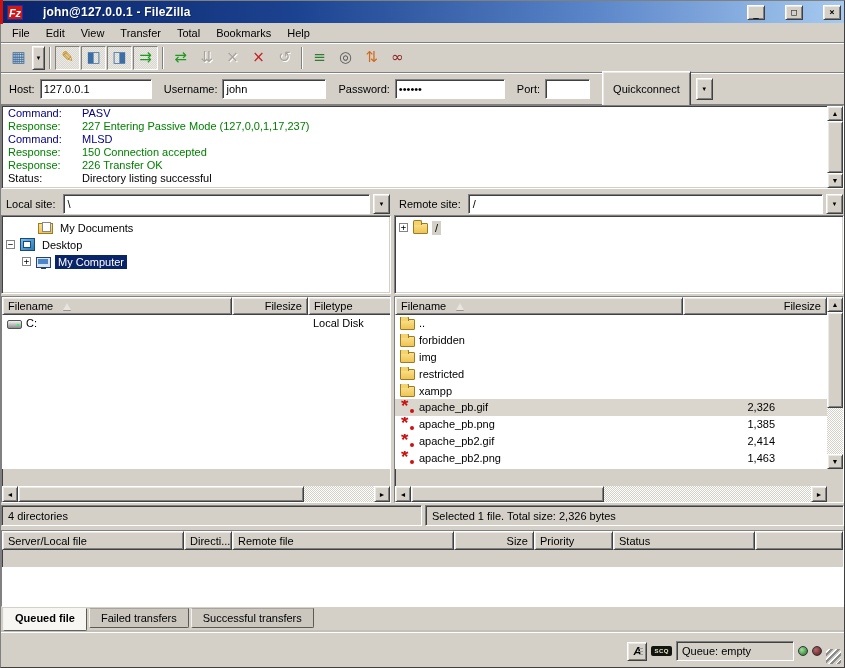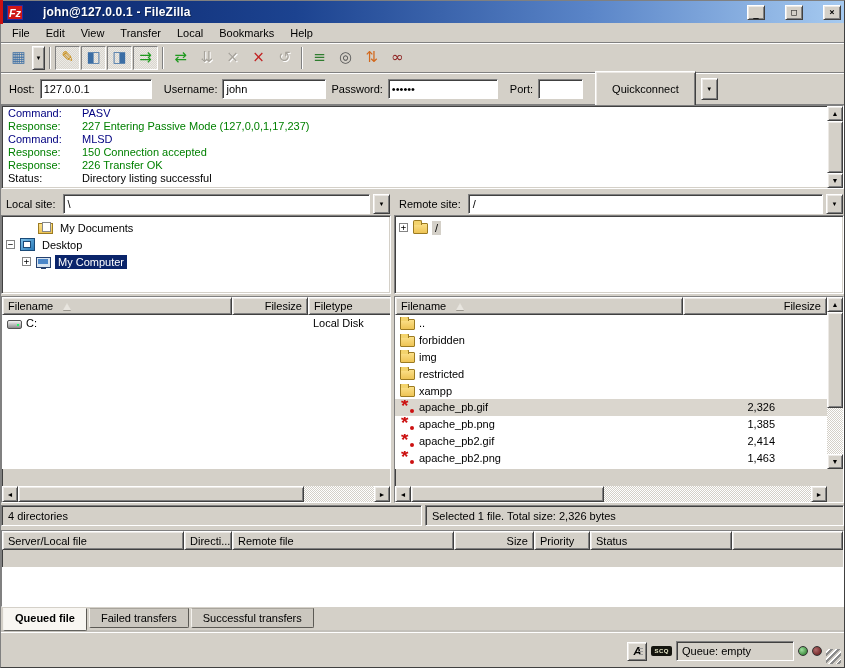--- a/index.html
+++ b/index.html
@@ -47,21 +47,21 @@
   .tb-glyph { font-family:"DejaVu Sans", sans-serif; font-size:15px; line-height:1; }
   .tb-dd { width:13px; height:24px; display:flex; align-items:center; justify-content:center; }
   .tb-dd::before { content:"▼"; font-size:6px; }
   .tb-sep { width:2px; height:22px; margin:0 3px; border-left:1px solid #808080; border-right:1px solid #ffffff; }
 
   
   .quickbar { height:32px; flex:none; display:flex; align-items:center; gap:5px; padding-left:8px;
     border-bottom:1px solid #808080; box-shadow:0 1px 0 #ffffff; }
   .qc-label { flex:none; }
   .qc-input { height:20px; padding:2px 3px; font:inherit; outline:none; }
-  .qc-btn { height:36px; padding:0 16px; font:inherit; }
+  .qc-btn { height:36px; padding:0 10px; font:inherit; }
   .qc-dd { width:17px; height:22px; display:flex; align-items:center; justify-content:center; }
   .qc-dd::before { content:"▼"; font-size:6px; }
 
   
   .log { height:84px; flex:none; display:flex; background:#fff; }
   .log-lines { flex:1; padding:1px 2px 0 6px; overflow:hidden; }
   .log-line { display:flex; line-height:13px; white-space:nowrap; }
   .log-label { width:74px; flex:none; }
   .log-line.command, .log-line.command .log-label { color:#000080; }
   .log-line.response, .log-line.response .log-label { color:#008000; }
@@ -150,21 +150,21 @@
   .status-panel { display:flex; align-items:center; padding:1px 6px; background:#d4d0c8; }
   .status-panel.left { width:421px; flex:none; }
   .status-panel.right { flex:1; }
 
   
   .queue { height:77px; flex:none; display:flex; flex-direction:column; }
   .queue-header { height:19px; flex:none; display:flex; background:#d4d0c8; overflow:hidden; }
   .queue-body { flex:1; background:#fff; }
   .queue-header .hcell:nth-child(1){width:182px;} .queue-header .hcell:nth-child(2){width:48px;}
   .queue-header .hcell:nth-child(3){width:222px;} .queue-header .hcell:nth-child(4){width:80px;}
-  .queue-header .hcell:nth-child(5){width:56px;} .queue-header .hcell:nth-child(6){width:142px;}
+  .queue-header .hcell:nth-child(5){width:79px;} .queue-header .hcell:nth-child(6){width:142px;}
 
   
   .tabsrow { height:25px; flex:none; display:flex; gap:2px; padding:1px 0 0 2px; align-items:flex-start; }
   .tab { height:20px; padding:3px 11px; background:#cbc7bf; border:1px solid; border-color:#f4f2ee #5c5a55 #5c5a55 #f4f2ee;
     border-top-color:#a8a49c; border-radius:0 0 2px 2px; }
   .tab.active { background:#f8f6f2; font-weight:bold; height:23px; border-top-color:#f8f6f2; }
 
   
   .statusbar { height:36px; flex:none; display:flex; align-items:center; justify-content:flex-end; gap:4px;
     padding:3px 3px 2px; border-top:1px solid #ffffff; box-shadow:0 -2px 0 #80808033; }
@@ -193,21 +193,21 @@
     <span class="winbtn raised min">_</span>
     <span class="winbtn raised">□</span>
     <span class="winbtn raised">×</span>
   </div>
 
   <div class="menubar">
       <span class="menu-item">File</span>
       <span class="menu-item">Edit</span>
       <span class="menu-item">View</span>
       <span class="menu-item">Transfer</span>
-      <span class="menu-item">Local</span>
+      <span class="menu-item">Total</span>
       <span class="menu-item">Bookmarks</span>
       <span class="menu-item">Help</span>
     </div>
 
   <div class="toolbar">
       <span class="tb-btn">
         <span class="tb-glyph" style="color: rgb(59, 110, 165);">▦</span>
       </span>
       <span class="tb-dd raised"></span>
       <span class="tb-sep"></span>
@@ -252,21 +252,21 @@
       <span class="tb-btn">
         <span class="tb-glyph" style="color: rgb(139, 26, 26);">∞</span>
       </span>
     </div>
 
   <div class="quickbar">
     <span class="qc-label">Host:</span>
     <input class="qc-input field" style="width: 112px;" value="127.0.0.1">
     <span class="qc-label" style="margin-left:7px">Username:</span>
     <input class="qc-input field" style="width: 104px;" value="john">
-    <span class="qc-label" style="">Password:</span>
+    <span class="qc-label" style="margin-left:7px">Password:</span>
     <input class="qc-input field" style="width: 110px;" value="••••••">
     <span class="qc-label" style="margin-left:7px">Port:</span>
     <input class="qc-input field" style="width: 45px;" value="">
     <span class="qc-btn raised" style="margin-left:7px;display:flex;align-items:center">Quickconnect</span>
     <span class="qc-dd raised">
         <span></span>
       </span>
   </div>
 
   <div class="log sunken">

